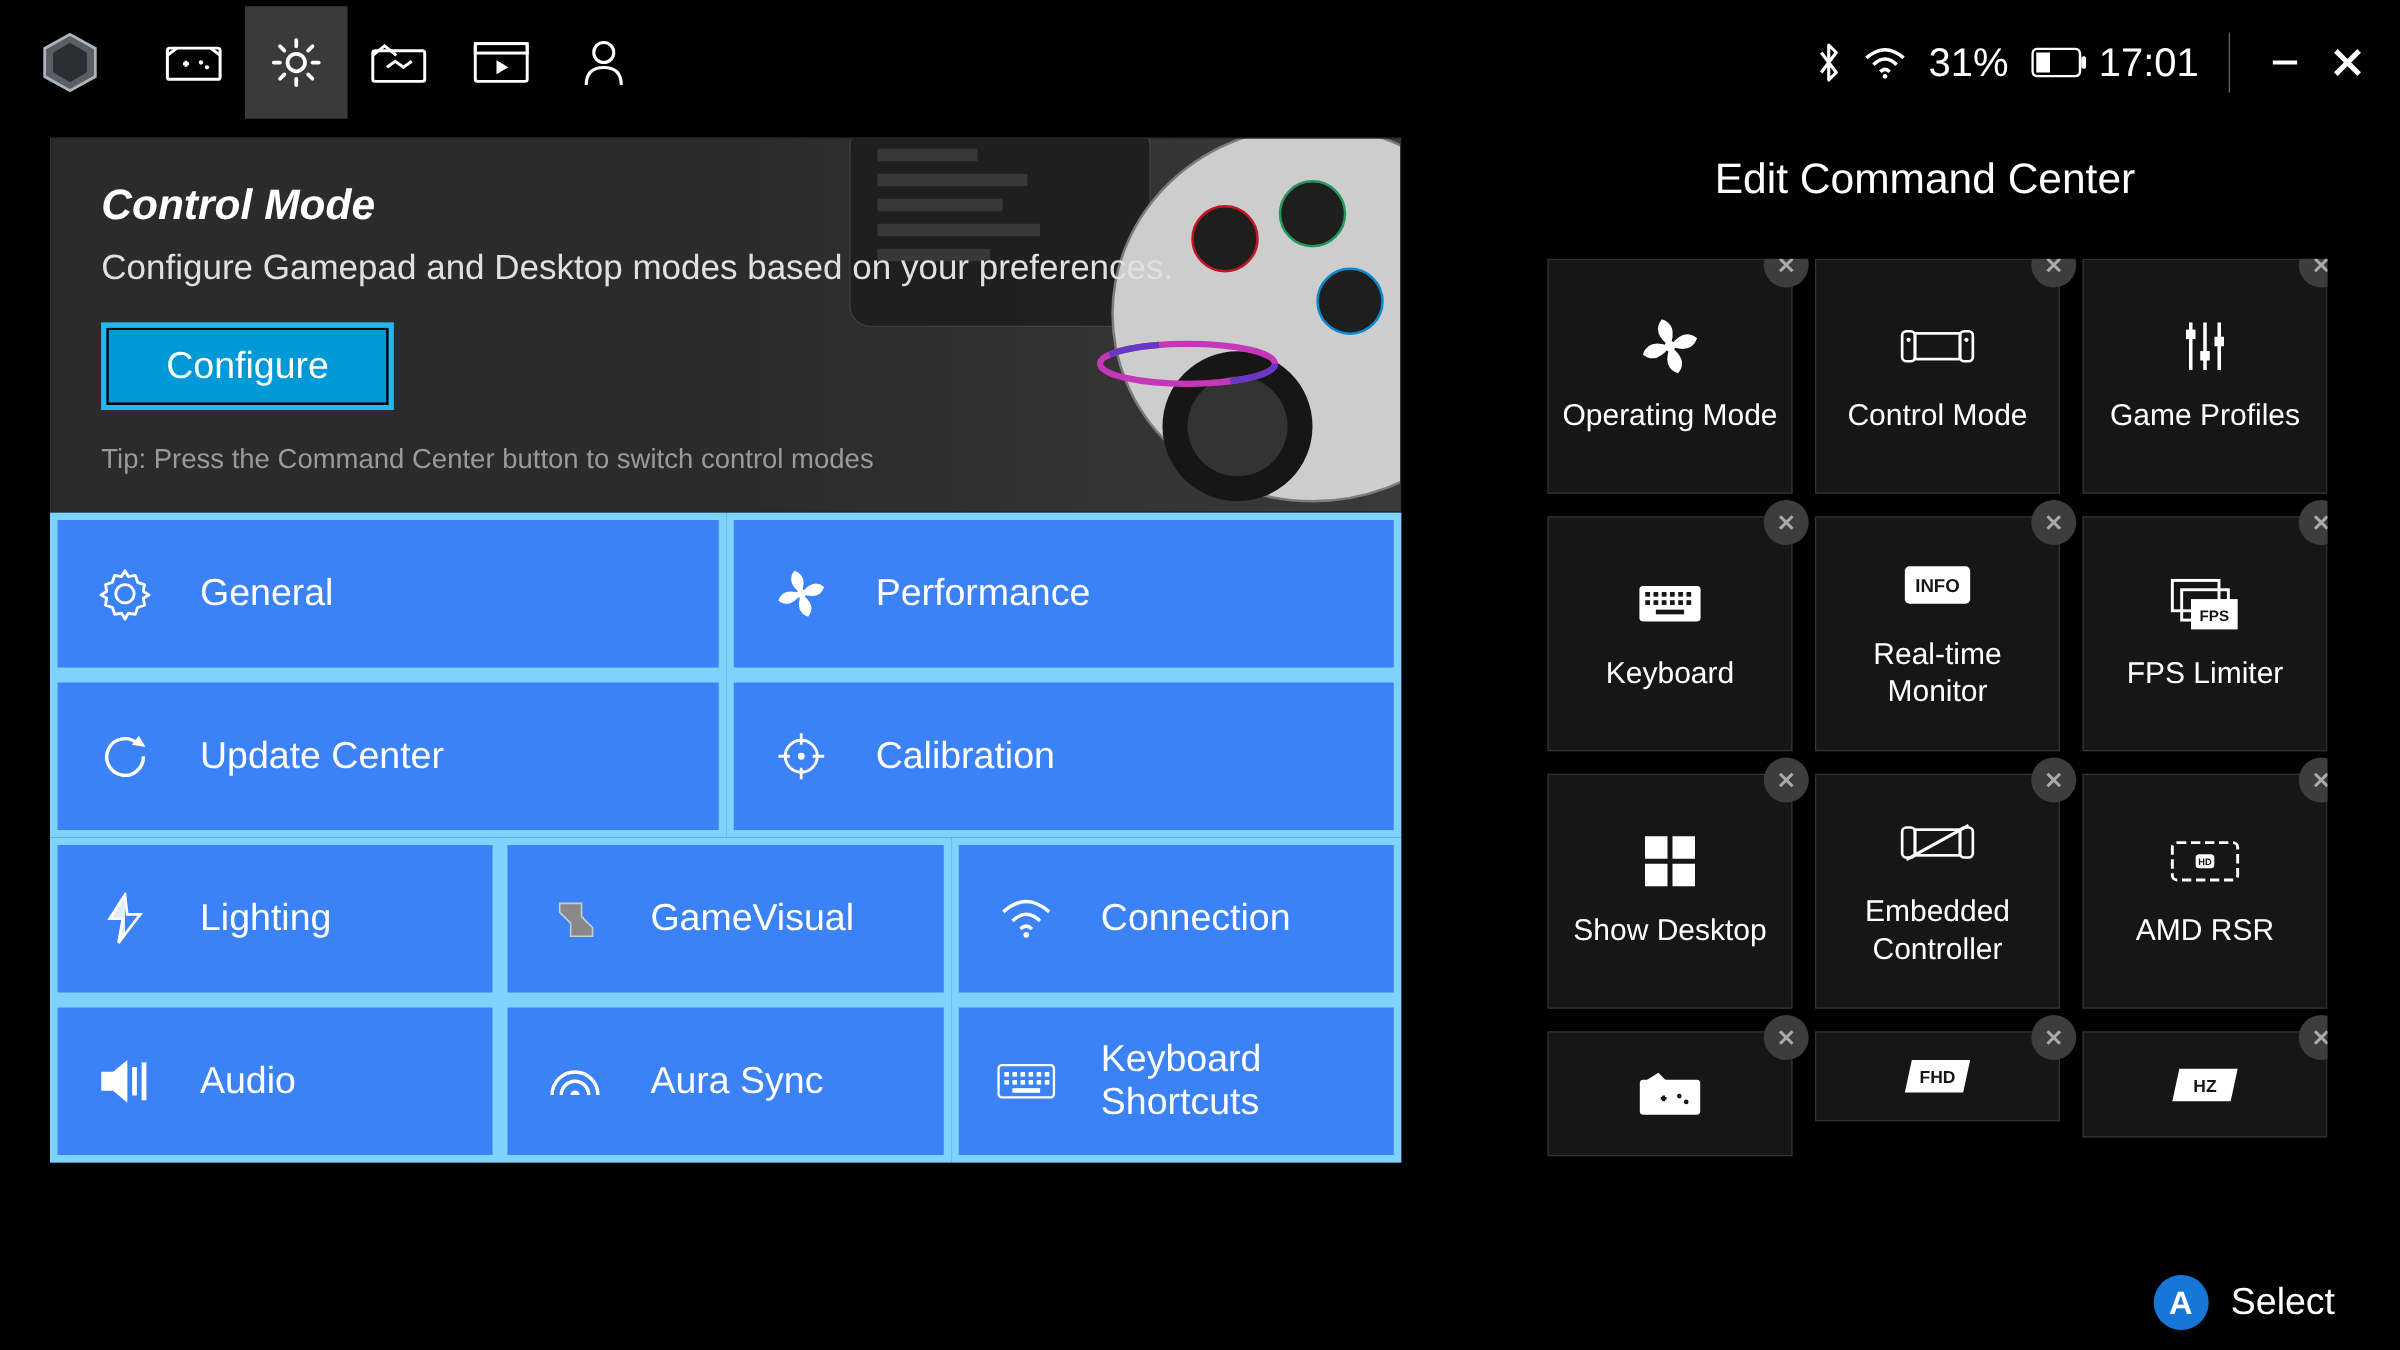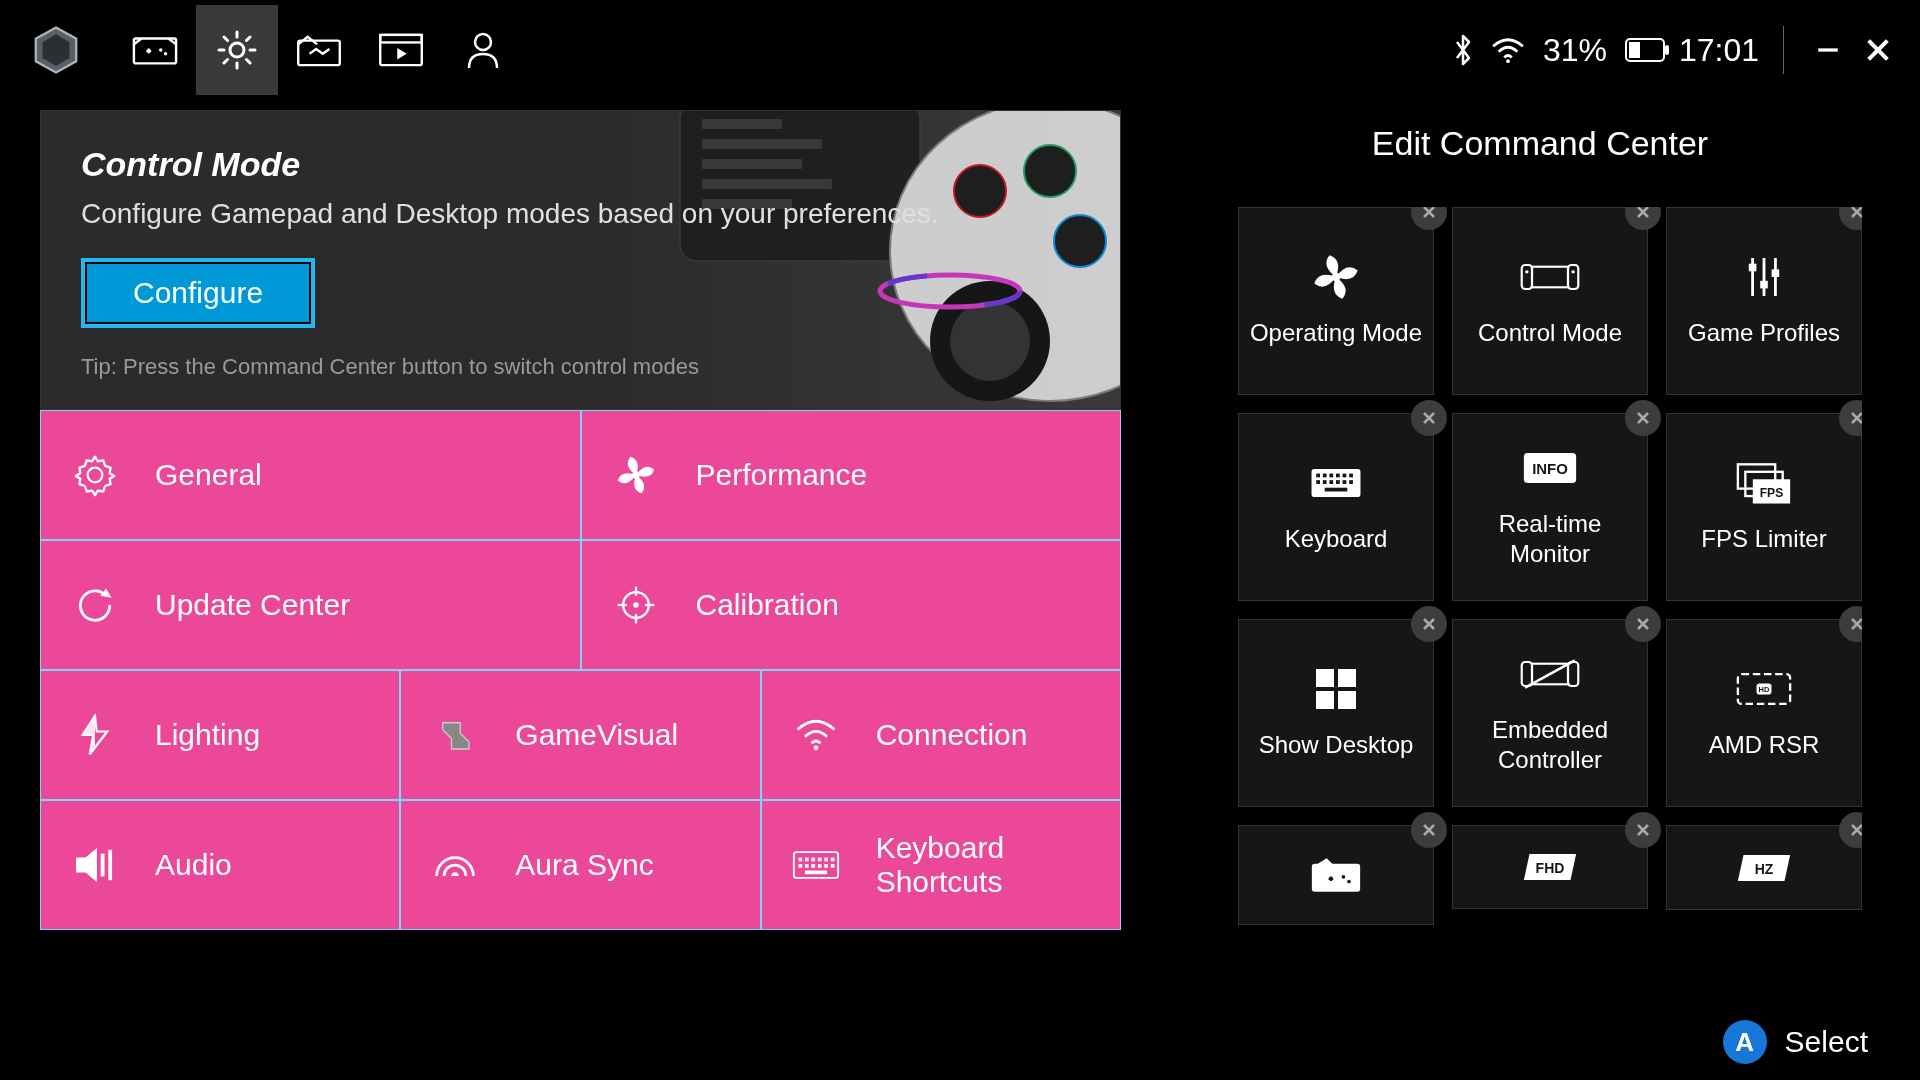--- a/index.html
+++ b/index.html
@@ -73,22 +73,22 @@
   padding: 14px 48px;
   cursor: pointer;
   position:relative; z-index:2;
   box-shadow: 0 0 0 2px #000 inset;
 }
 .hero-tip { font-size: 22px; color: #9a9a9a; margin-top: 26px; position:relative; z-index:2;}
 
 .grid-row { display: flex; }
 .cat-tile {
   flex: 1;
-  background: #ec4899;
-  border: 1px solid #7dd3fc;
+  background: #3b82f6;
+  border: 6px solid #7dd3fc;
   display: flex; align-items: center;
   padding: 0 30px;
   height: 130px;
   gap: 36px;
   cursor: pointer;
 }
 .cat-tile .icon { width: 48px; height: 48px; display:flex;align-items:center;justify-content:center; flex-shrink:0;}
 .cat-tile .label { font-size: 30px; font-weight: 300; }
 
 .right-title { font-size: 34px; font-weight: 500; margin: 14px 0 44px 0; }
@@ -550,21 +550,21 @@
                 <path d="M2 12 L18 2 L28 12" fill="#fff"></path>
                 <g fill="#161616">
                   <path d="M20 24 h5 M22.5 21.5 v5" stroke="#161616" stroke-width="2.5"></path>
                   <circle cx="36" cy="22" r="2"></circle>
                   <circle cx="42" cy="27" r="2"></circle>
                 </g>
               </svg>
             </div>
         </div>
 
-        <div class="cc-tile" style="height:84px">
+        <div class="cc-tile" style="height:72px">
           <div class="remove">
               <svg viewBox="0 0 16 16" width="16" height="16">
                 <line x1="3" y1="3" x2="13" y2="13" stroke="#aaa" stroke-width="2.5"></line>
                 <line x1="13" y1="3" x2="3" y2="13" stroke="#aaa" stroke-width="2.5"></line>
               </svg>
             </div>
           <div class="cc-icon">
               <svg viewBox="0 0 60 32" width="56" height="30">
                 <polygon points="8,2 58,2 52,30 2,30" fill="#fff"></polygon>
                 <text x="30" y="22" text-anchor="middle" font-size="15" font-weight="700" fill="#161616">FHD</text>

